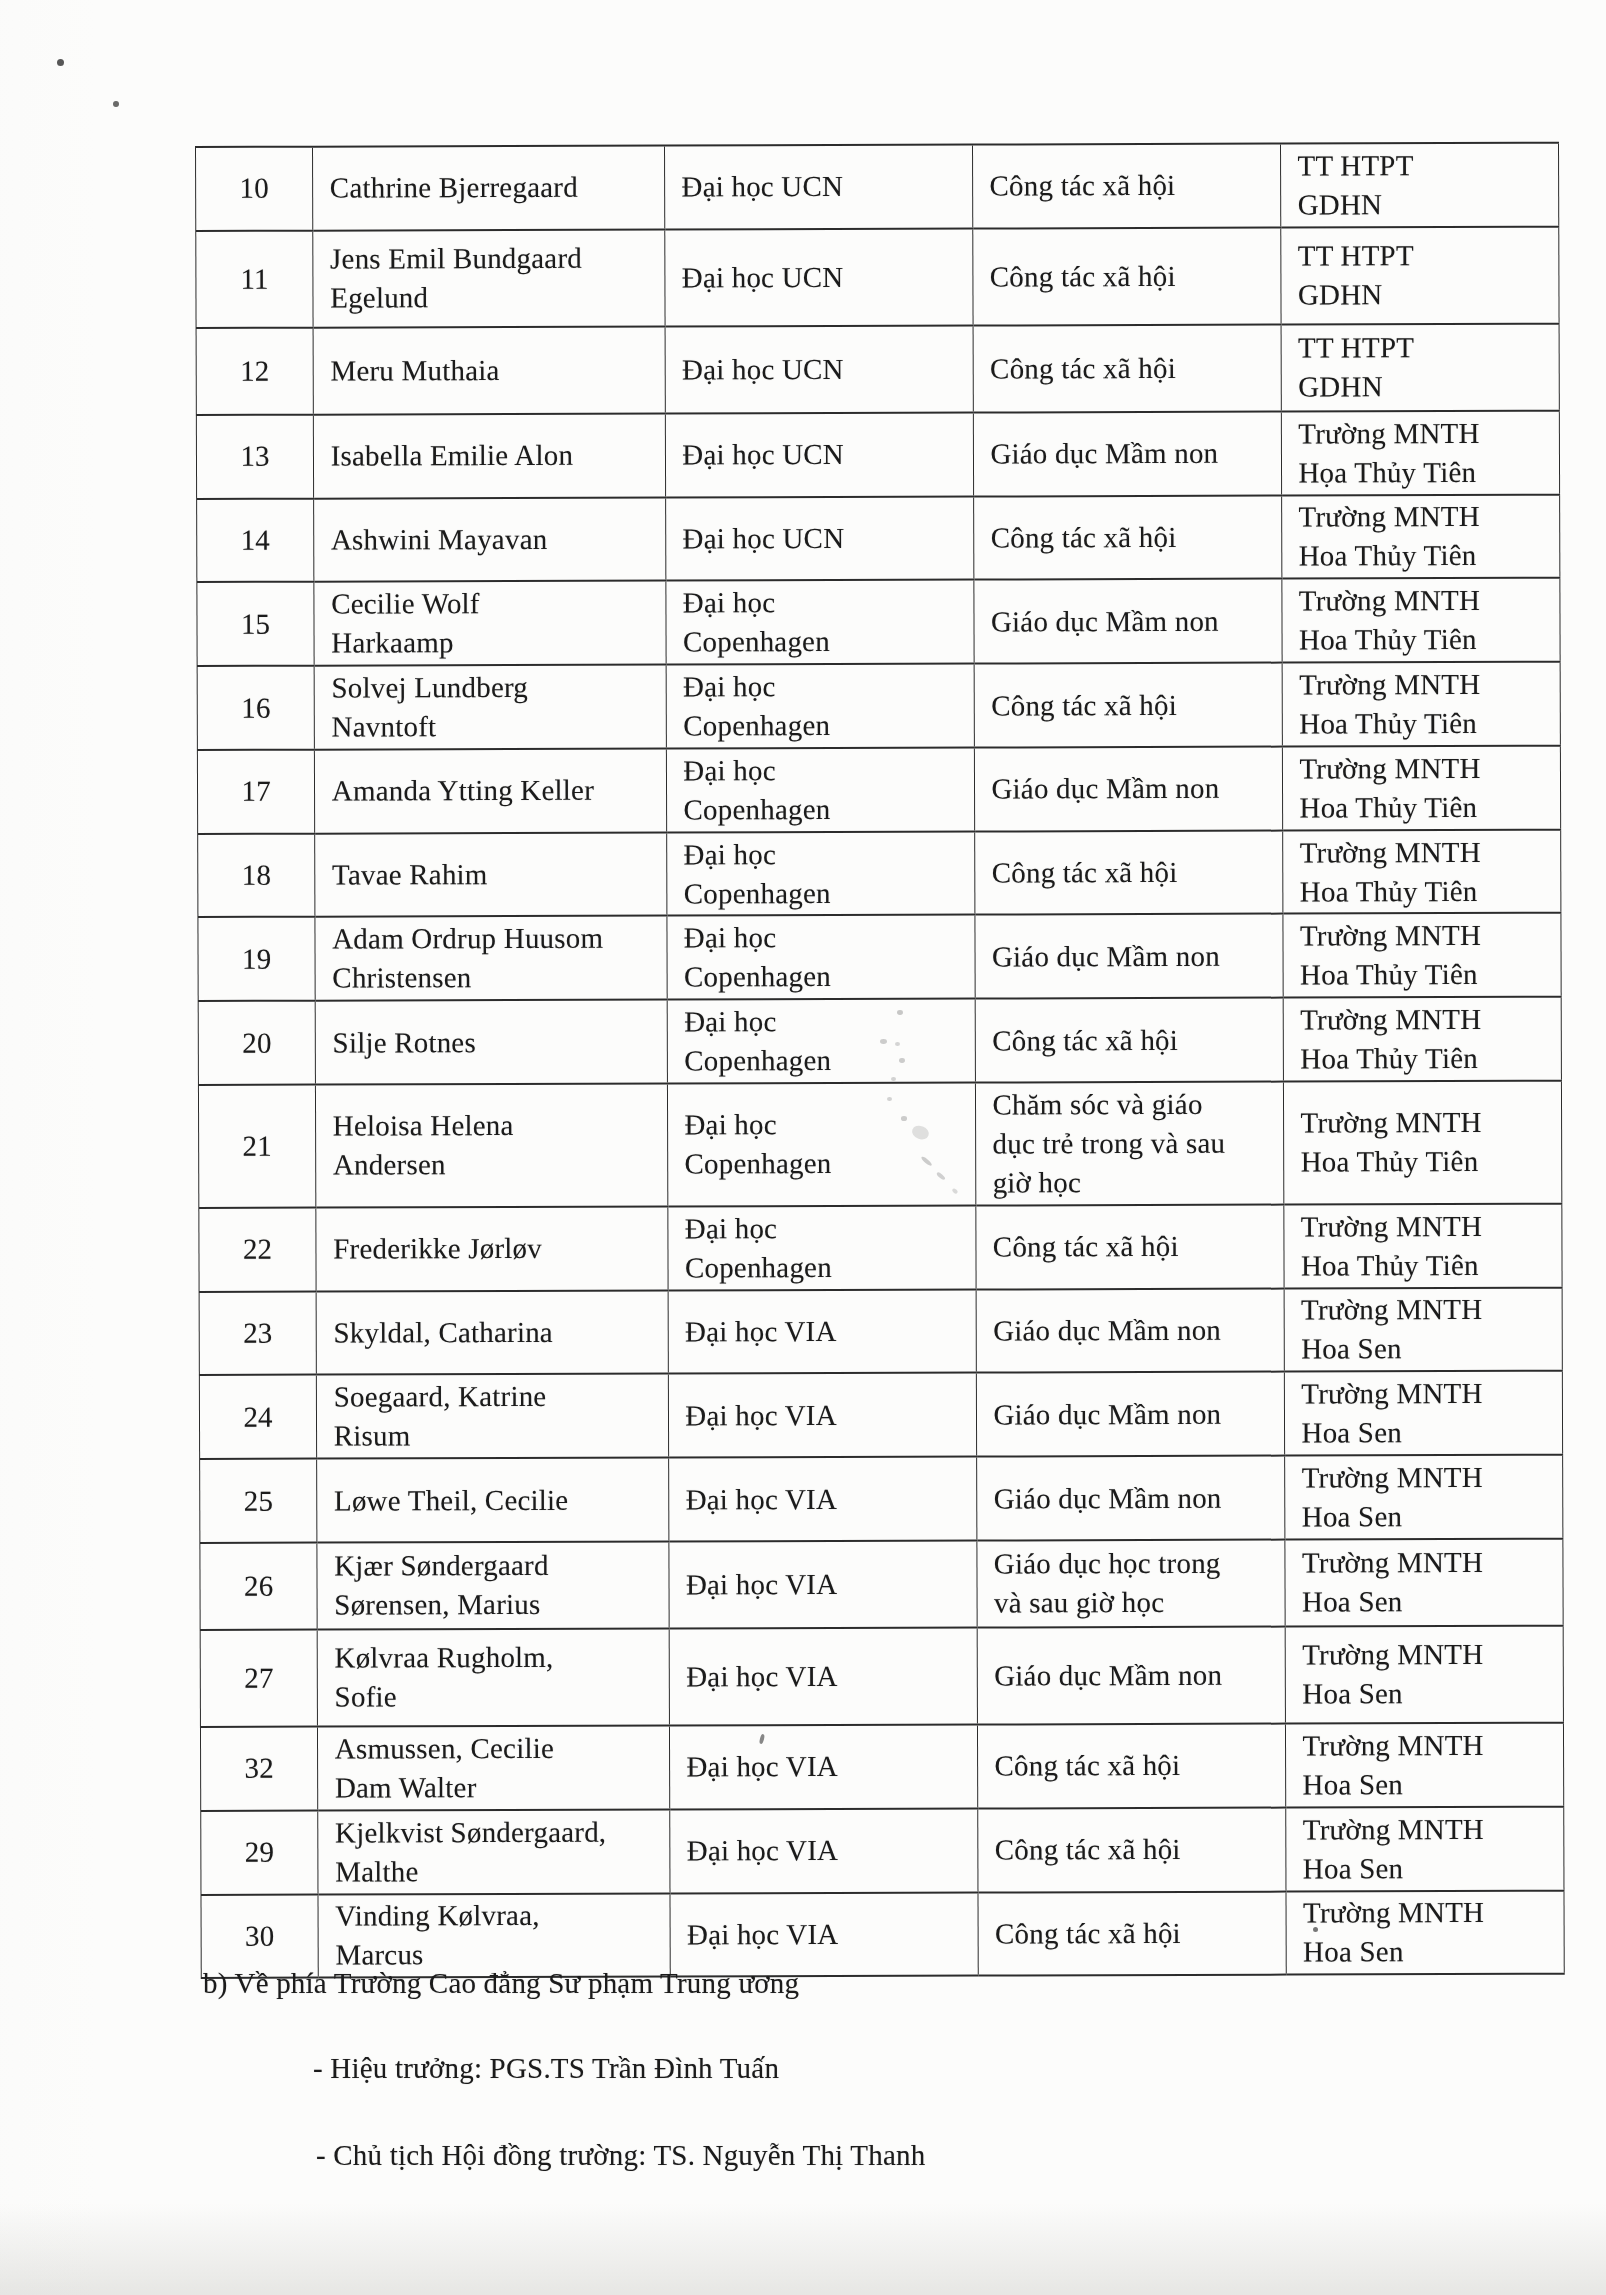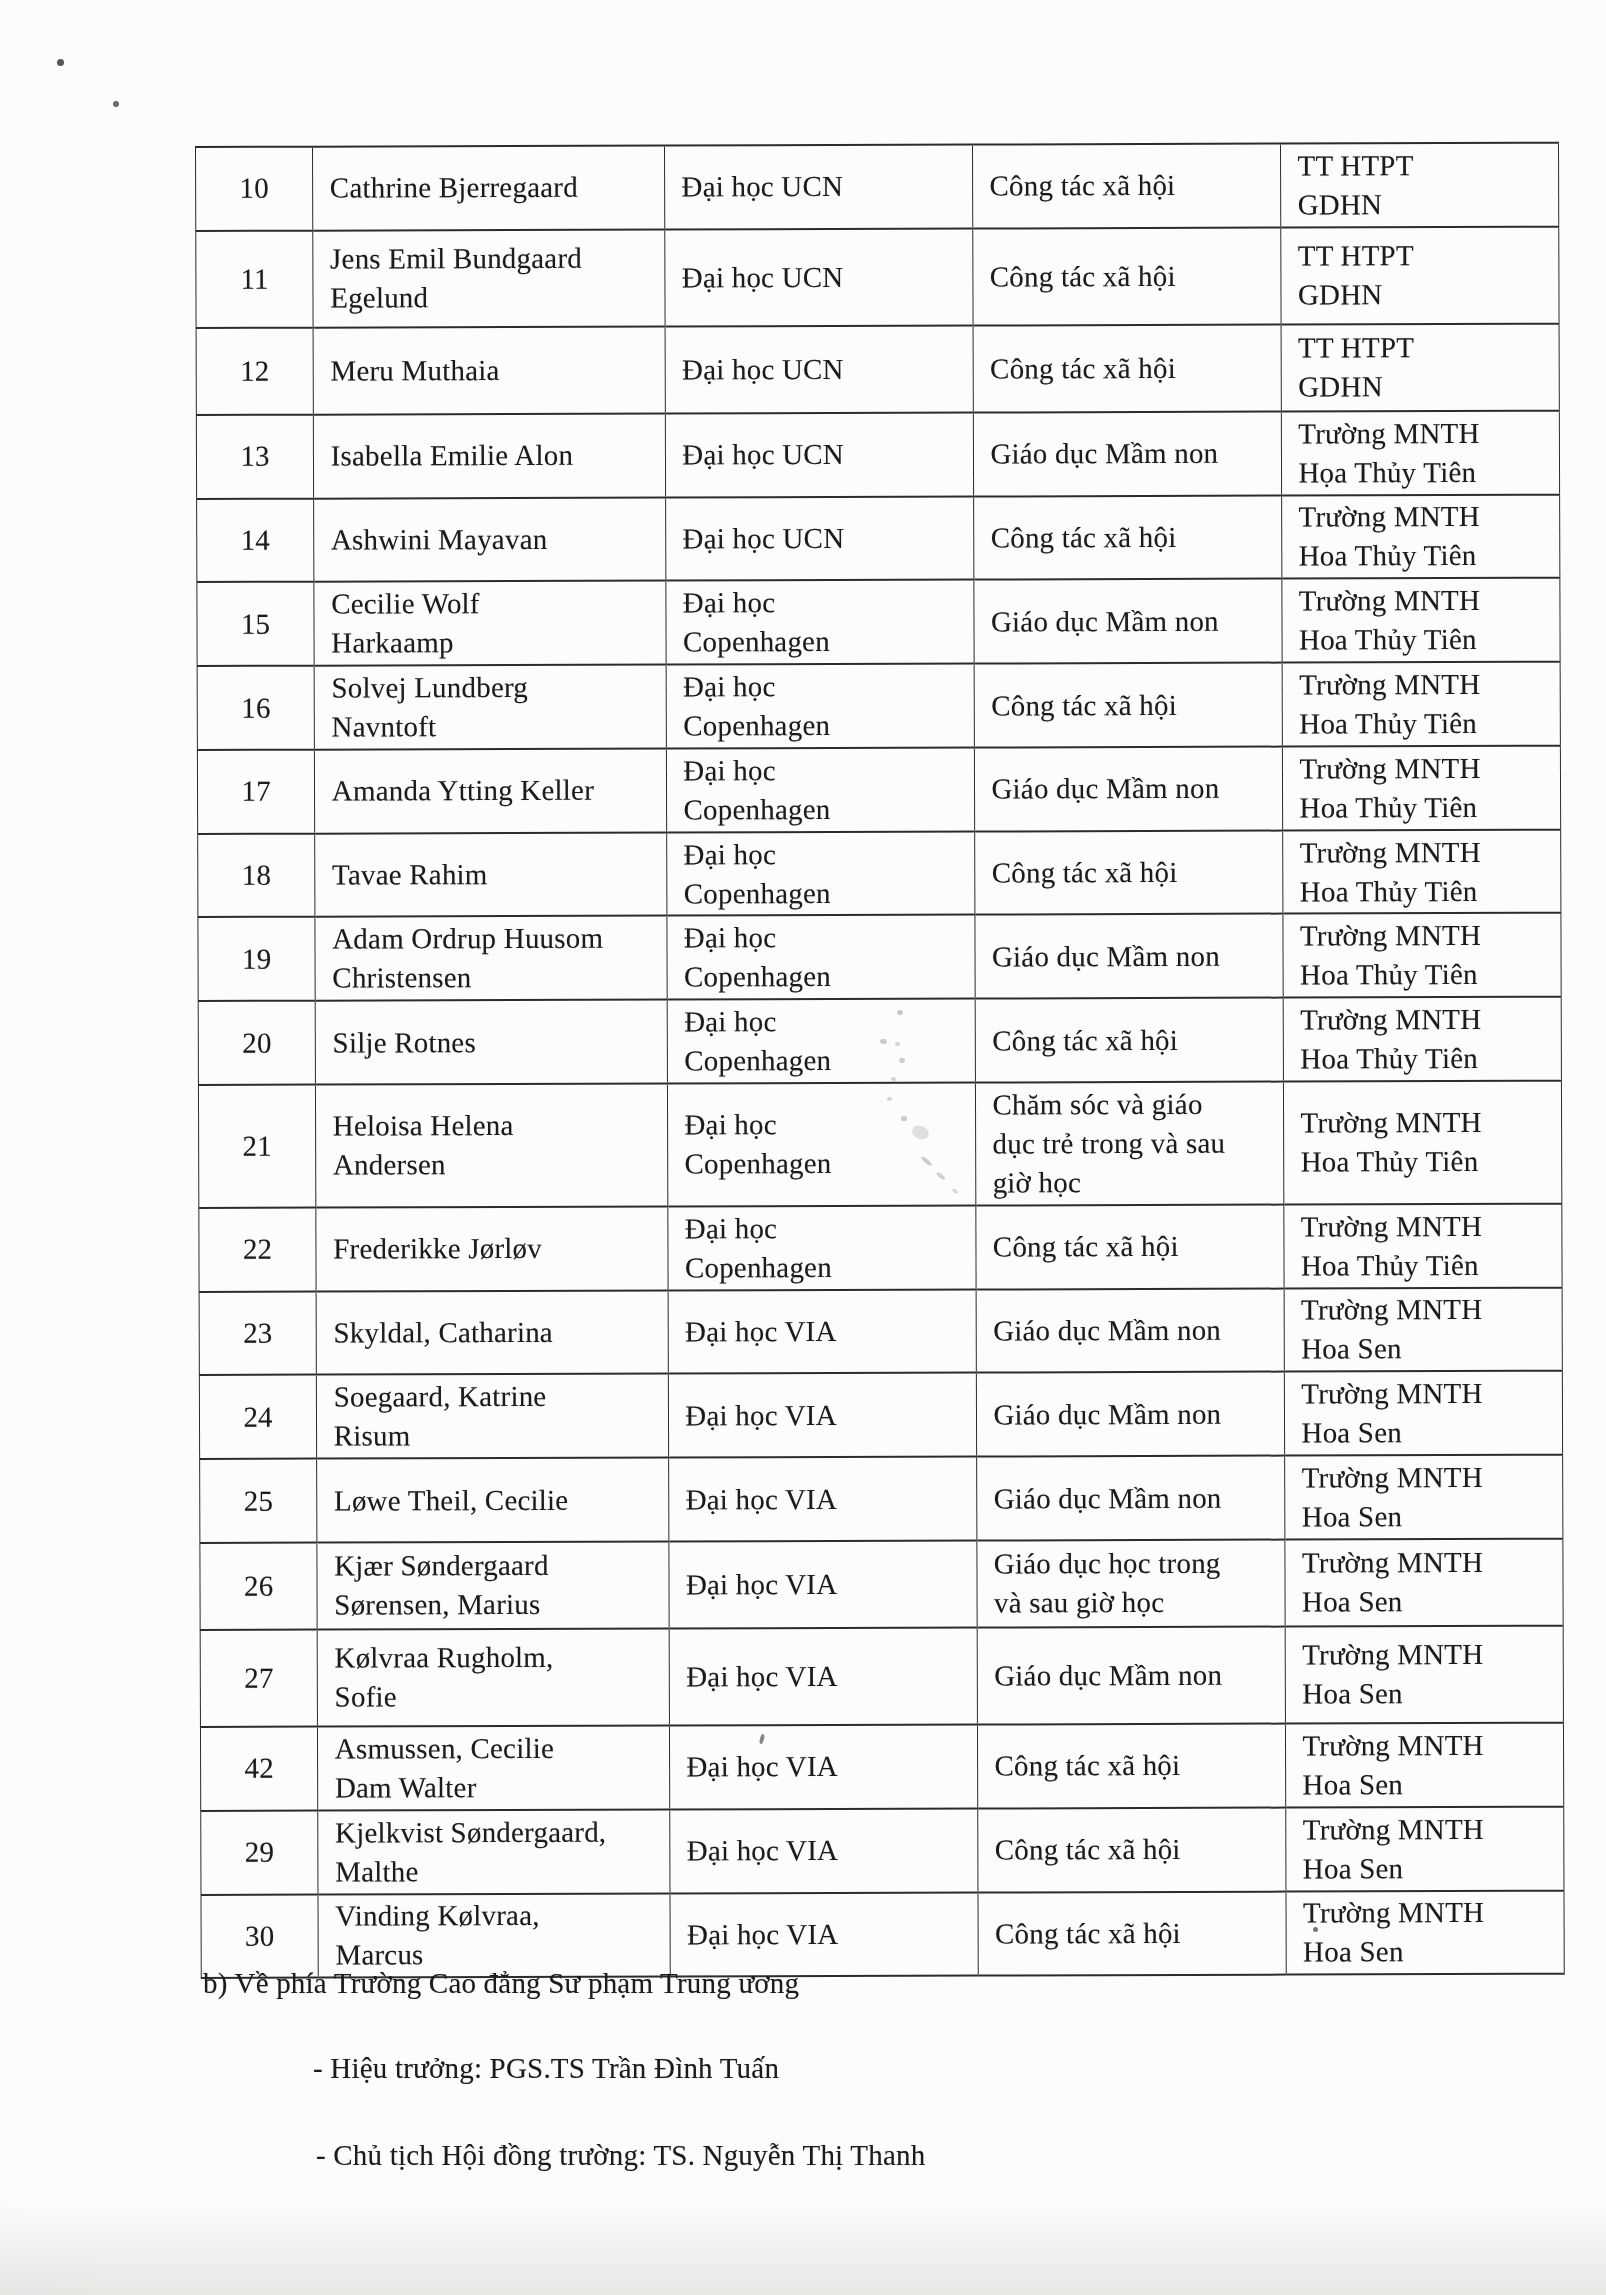--- a/index.html
+++ b/index.html
@@ -216,21 +216,21 @@
       <tr style="height: 97px;">
         <td class="c-stt">27</td>
         <td class="c-name">Kølvraa Rugholm,
 Sofie</td>
         <td class="c-univ">Đại học VIA</td>
         <td class="c-major">Giáo dục Mầm non</td>
         <td class="c-site">Trường MNTH
 Hoa Sen</td>
       </tr>
       <tr style="height: 82px;">
-        <td class="c-stt">42</td>
+        <td class="c-stt">32</td>
         <td class="c-name">Asmussen, Cecilie
 Dam Walter</td>
         <td class="c-univ">Đại học VIA</td>
         <td class="c-major">Công tác xã hội</td>
         <td class="c-site">Trường MNTH
 Hoa Sen</td>
       </tr>
       <tr style="height: 82px;">
         <td class="c-stt">29</td>
         <td class="c-name">Kjelkvist Søndergaard,

